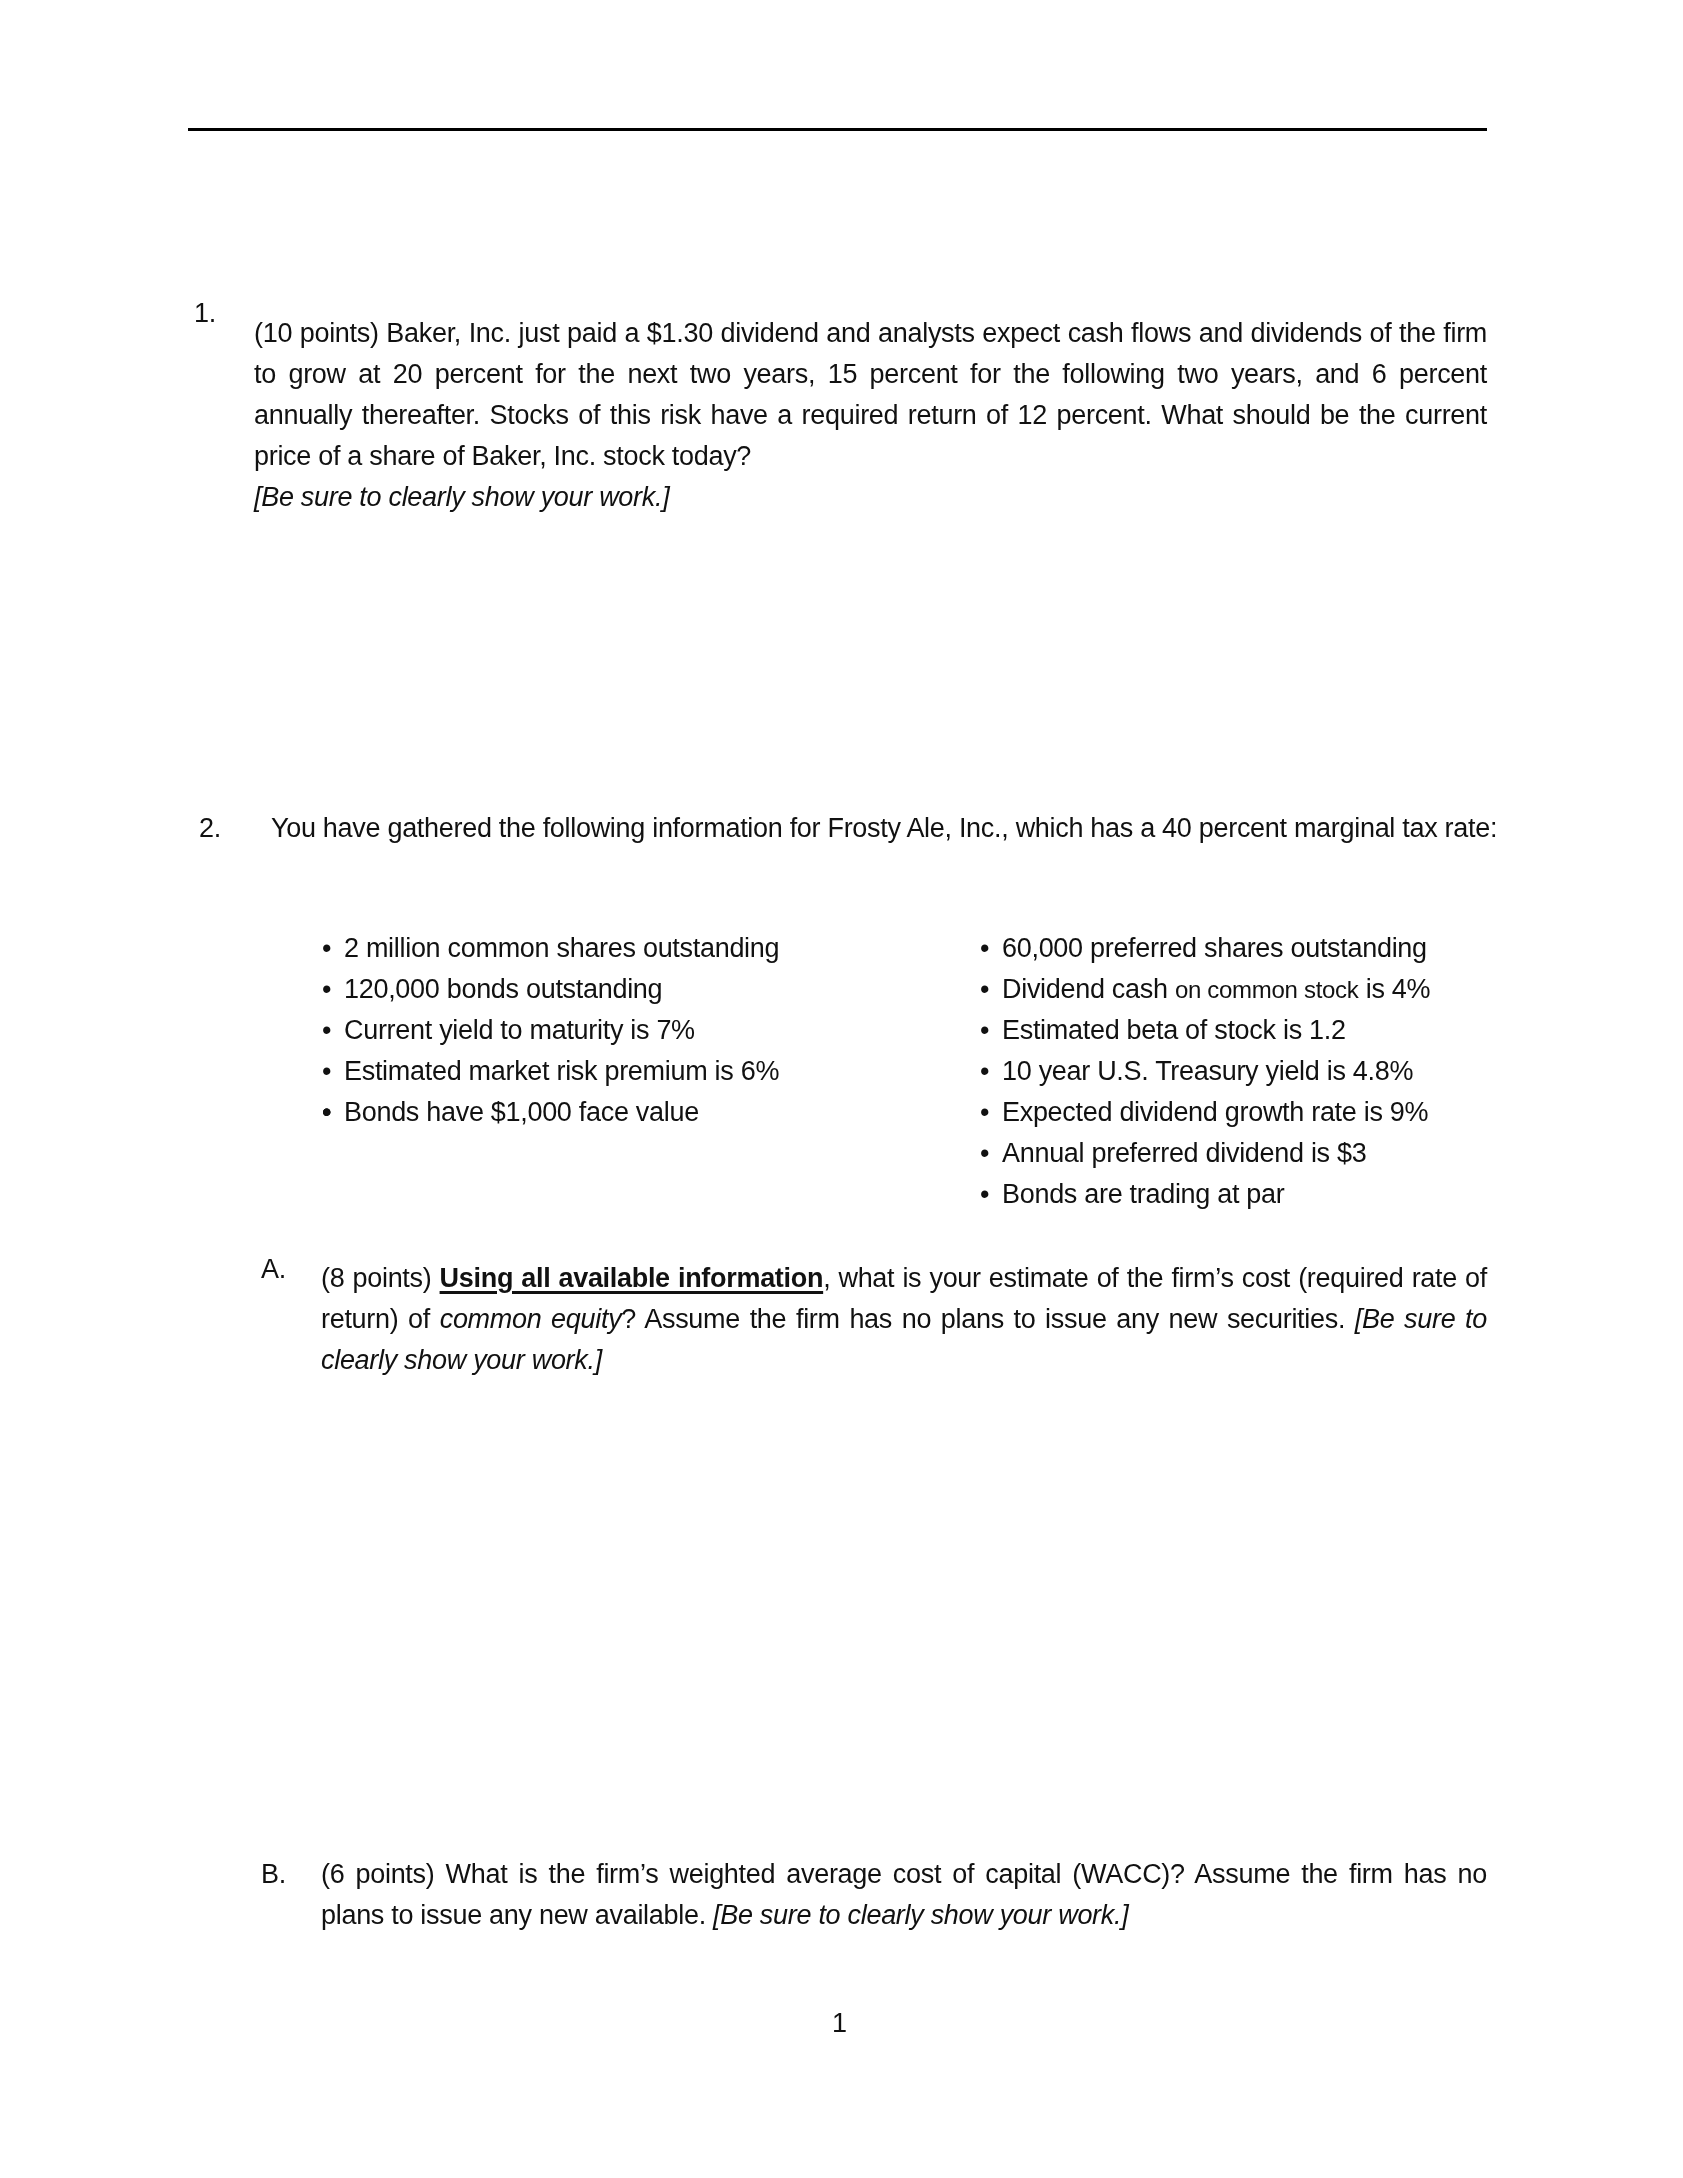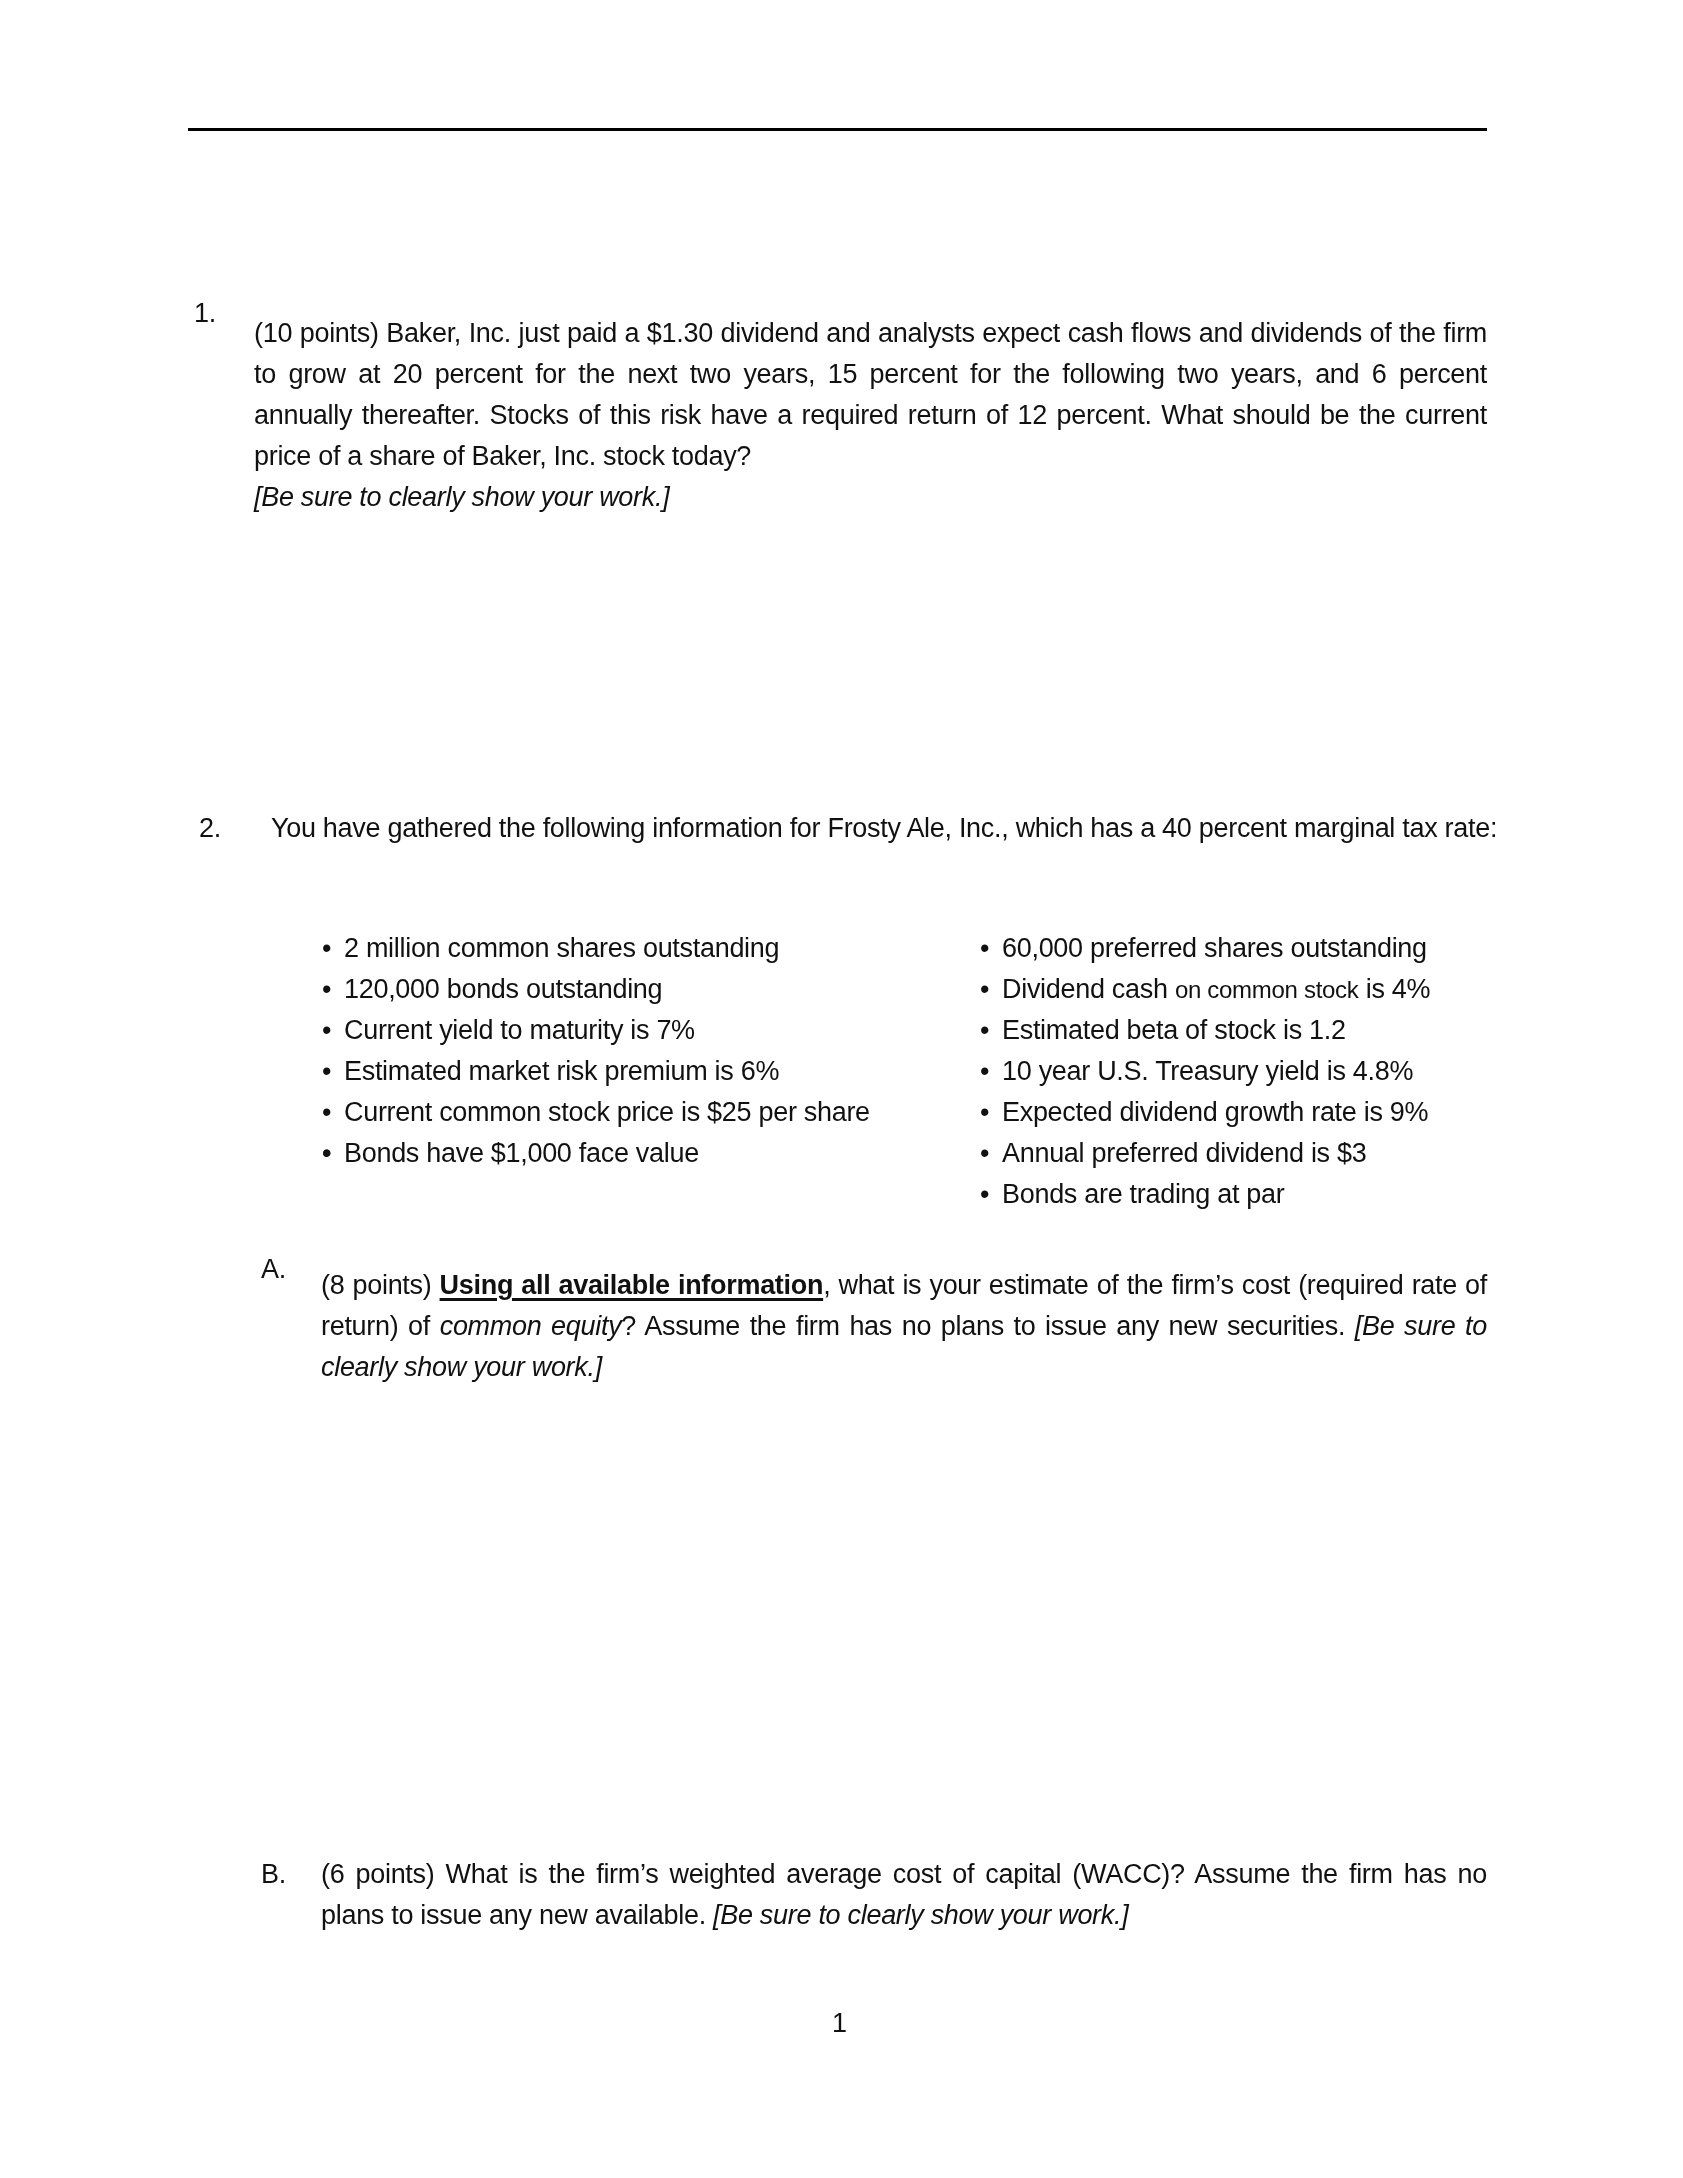--- a/index.html
+++ b/index.html
@@ -37,41 +37,41 @@
   <span class="num" style="left:199px; top:0;">2.</span>
   <div class="body" style="left:260px; top:0; width:1227px;margin-left:11px;">You have gathered the following information for Frosty Ale, Inc., which has a 40 percent marginal tax rate:</div>
 </div>
 
 <div class="bullets" style="left:322px;">
   <ul id="facts-left">
       <li><span class="dot">•</span><span>2 million common shares outstanding</span></li>
       <li><span class="dot">•</span><span>120,000 bonds outstanding</span></li>
       <li><span class="dot">•</span><span>Current yield to maturity is 7%</span></li>
       <li><span class="dot">•</span><span>Estimated market risk premium is 6%</span></li>
-      <li><span class="dot">•</span><span>Current common stock price is $25 per share</span></li>
+      <li><span class="dot">•</span></li>
       <li><span class="dot">•</span></li>
       <li><span class="dot">•</span><span>Bonds have $1,000 face value</span></li>
     </ul>
 </div>
 
 <div class="bullets" style="left:980px;">
   <ul id="facts-right">
       <li><span class="dot">•</span><span>60,000 preferred shares outstanding</span></li>
       <li><span class="dot">•</span><span><span>Dividend cash </span><span class="small">on common stock</span><span> is 4%</span></span></li>
       <li><span class="dot">•</span><span>Estimated beta of stock is 1.2</span></li>
       <li><span class="dot">•</span><span>10 year U.S. Treasury yield is 4.8%</span></li>
       <li><span class="dot">•</span><span>Expected dividend growth rate is 9%</span></li>
       <li><span class="dot">•</span><span>Annual preferred dividend is $3</span></li>
       <li><span class="dot">•</span><span>Bonds are trading at par</span></li>
     </ul>
 </div>
 
 <div class="q" style="left:0; top:1249px; width:1683px;">
   <span class="num" style="left:261px; top:0;">A.</span>
-  <div class="body" style="left:321px; top:16px; width:1166px;">
+  <div class="body" style="left:321px; top:9px; width:1166px;">
     <span>(8 points)</span>
     <span class="ul-bold">Using all available information</span><span>, what is your estimate of the firm’s cost (required rate of return) of </span><span class="it">common equity</span><span>?  Assume the firm has no plans to issue any new securities.  </span><span class="italic-bold">[Be sure to clearly show your work.]</span>
   </div>
 </div>
 
 <div class="q" style="left:0; top:1854px; width:1683px;">
   <span class="num" style="left:261px; top:0;">B.</span>
   <div class="body" style="left:321px; top:0; width:1166px;">
     <span>(6 points)</span>
     <span>What is the firm’s weighted average cost of capital (WACC)?  Assume the firm has no plans to issue any new available.  </span><span class="italic-bold">[Be sure to clearly show your work.]</span>

